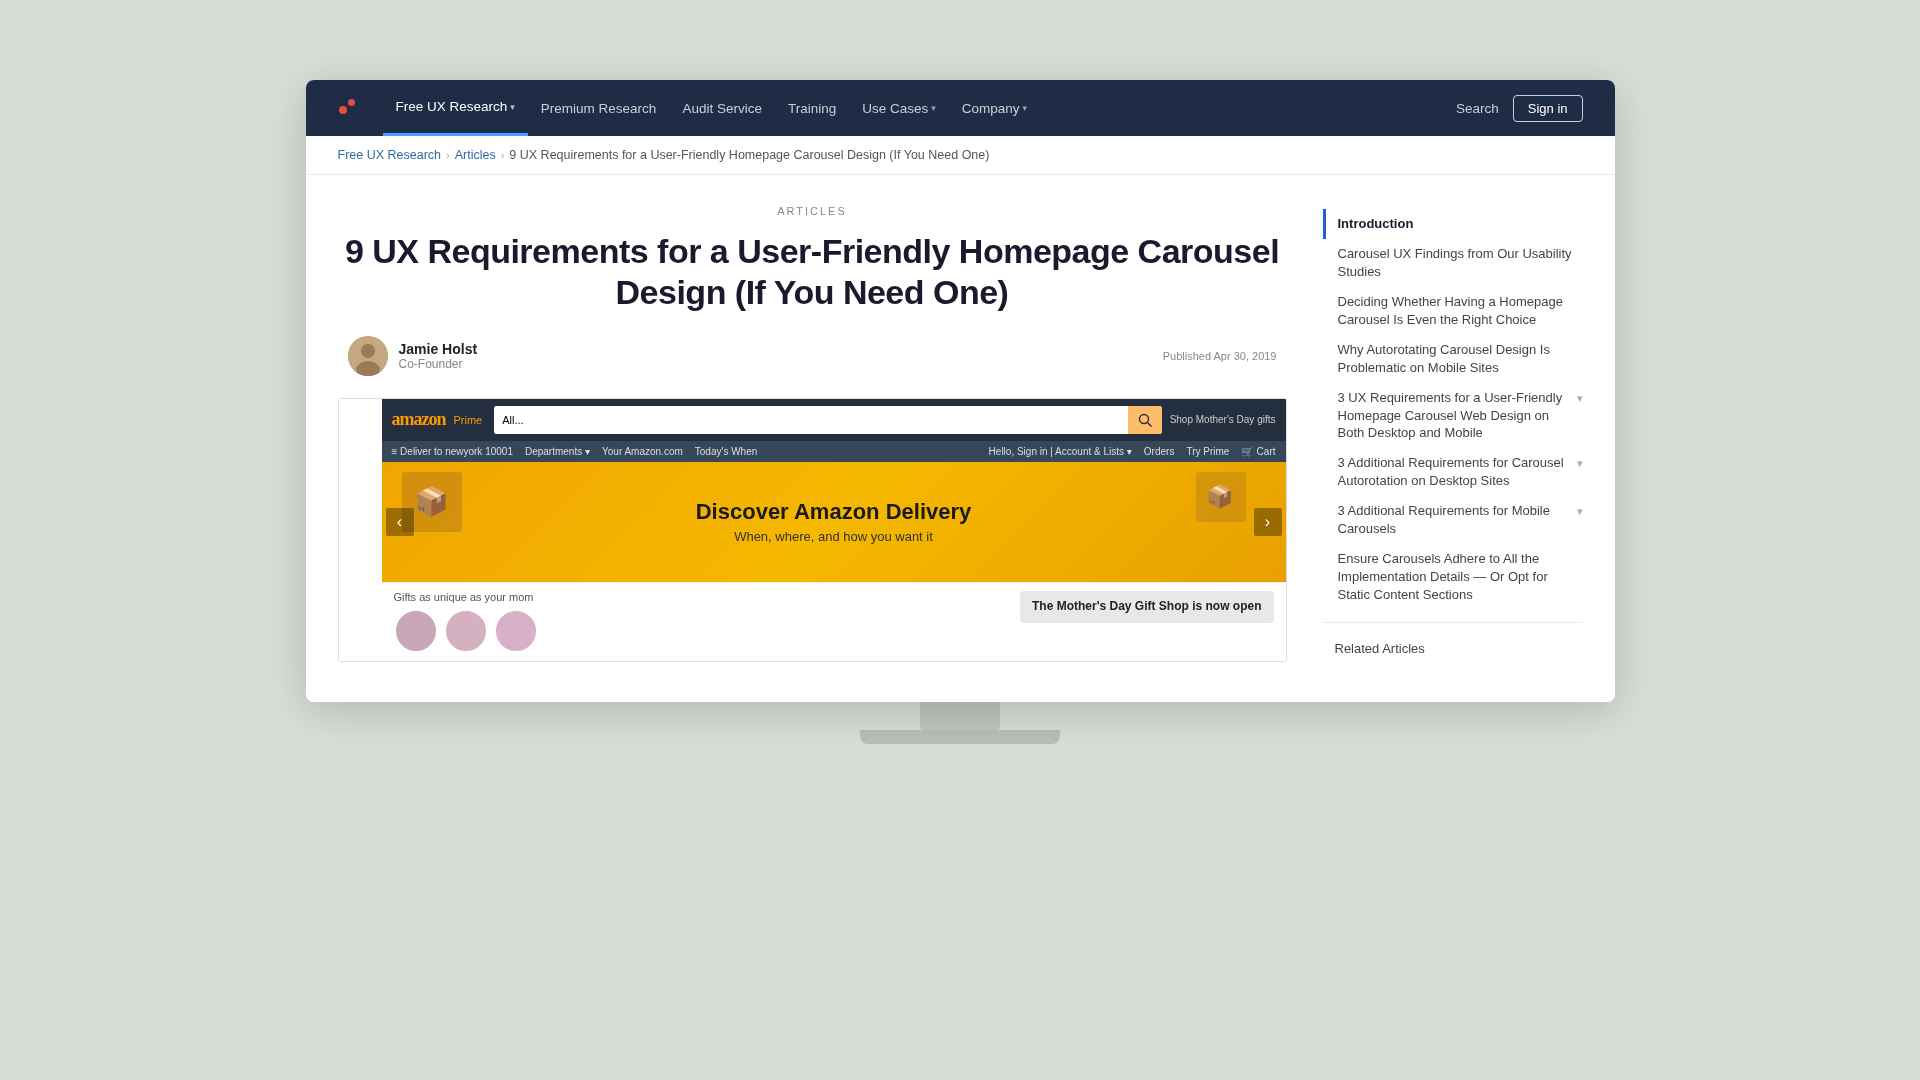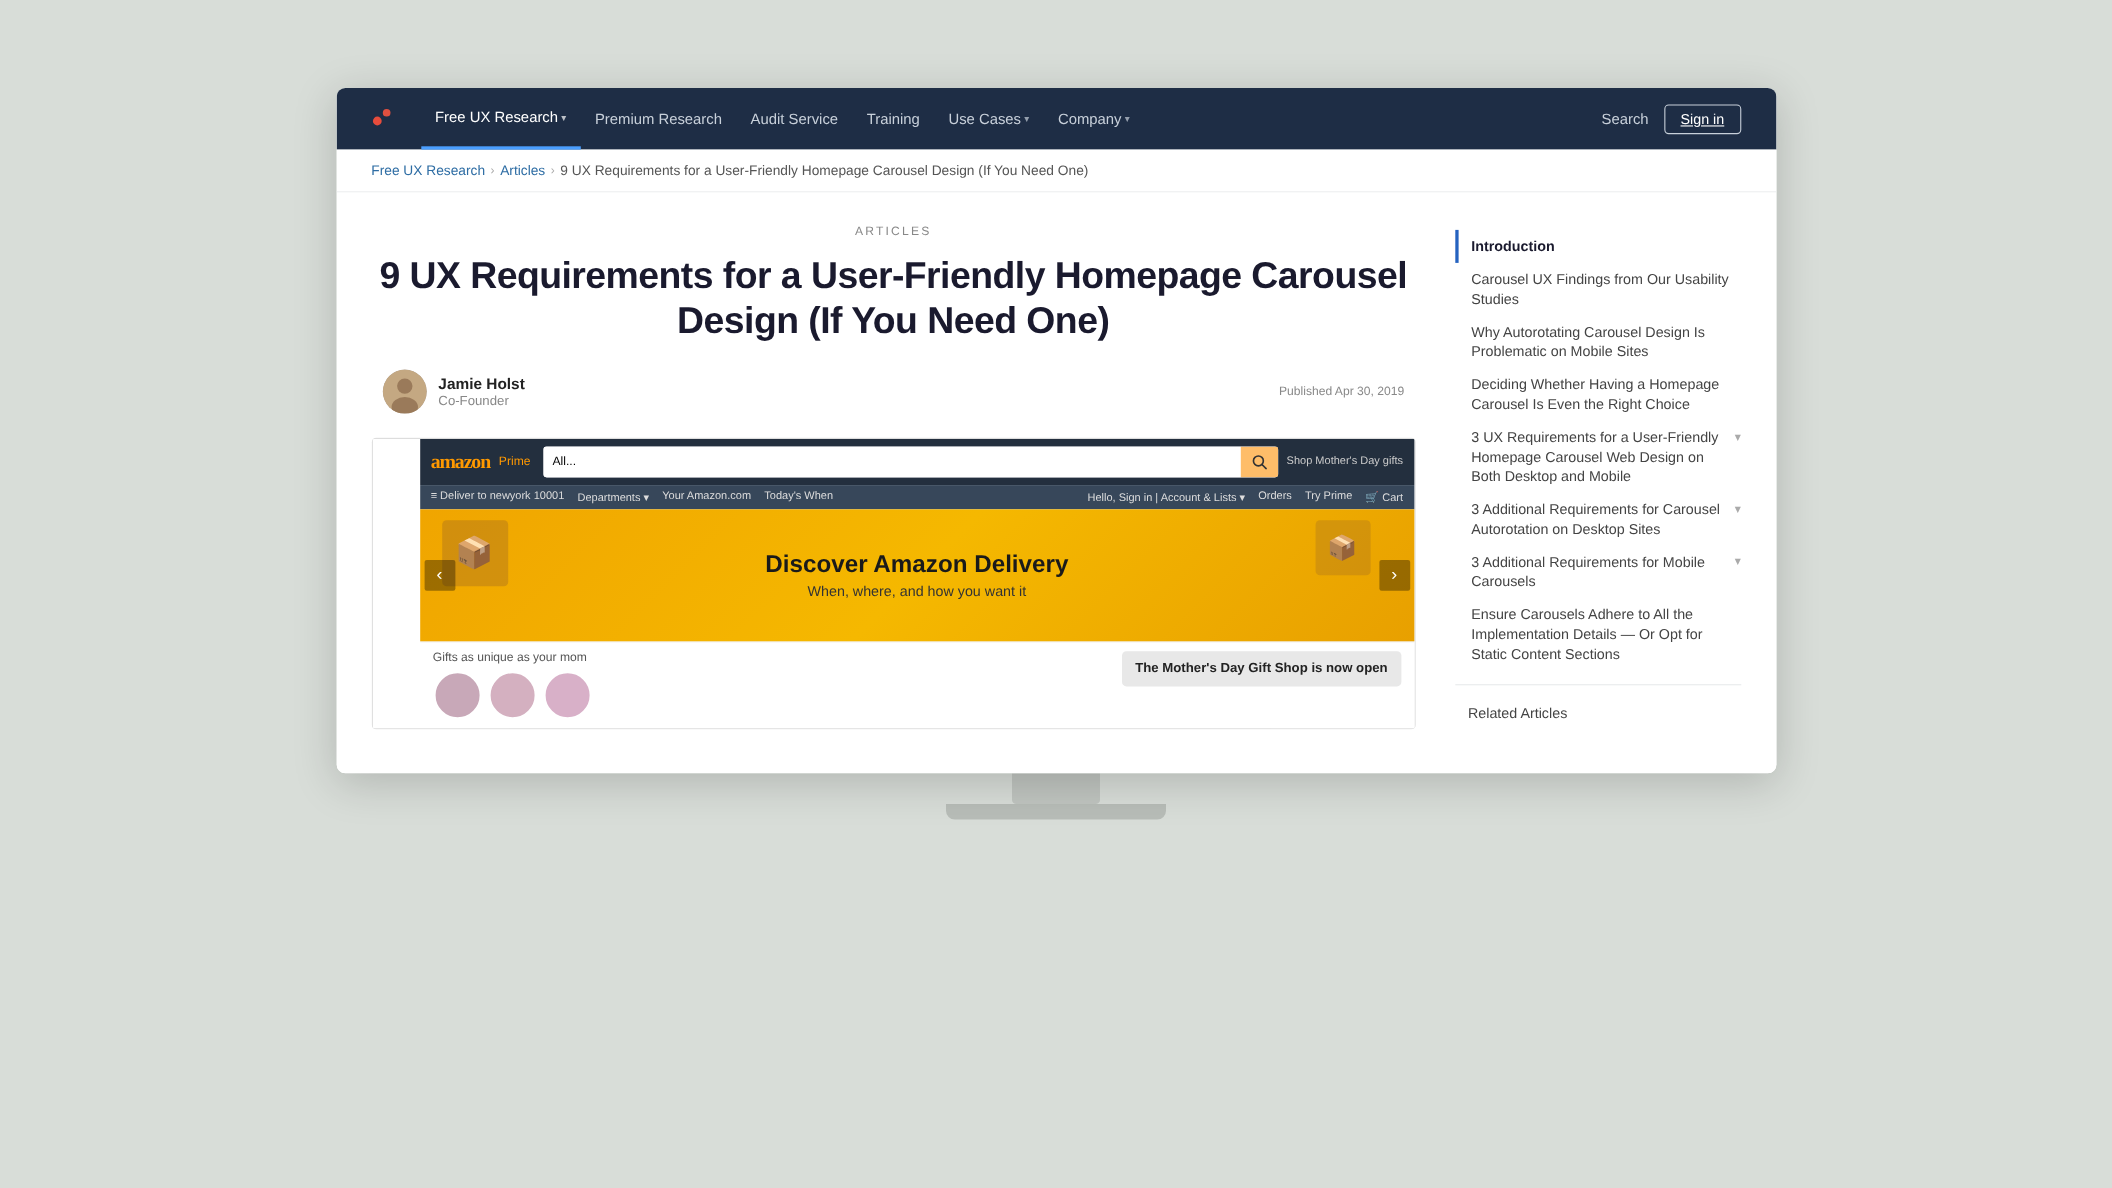--- a/index.html
+++ b/index.html
@@ -86,21 +86,20 @@
     }
     .nav-signin {
       border: 1.5px solid #c8d0da;
       color: #fff;
       background: transparent;
       border-radius: 4px;
       padding: 5px 14px;
       font-size: 13px;
       cursor: pointer;
       white-space: nowrap;
-      text-decoration: underline;
     }
     
     .breadcrumb-bar {
       background: #fff;
       padding: 12px 32px;
       border-bottom: 1px solid #e8eaec;
       font-size: 12.5px;
       color: #555;
       display: flex;
       align-items: center;
@@ -548,24 +547,24 @@
       </div>
 
       <div class="sidebar-toc">
         <div class="toc-item active">
           <span>Introduction</span>
         </div>
         <div class="toc-item">
           <span>Carousel UX Findings from Our Usability Studies</span>
         </div>
         <div class="toc-item">
+          <span>Deciding Whether Having a Homepage Carousel Is Even the Right Choice</span>
+        </div>
+        <div class="toc-item">
           <span>Why Autorotating Carousel Design Is Problematic on Mobile Sites</span>
-        </div>
-        <div class="toc-item">
-          <span>Deciding Whether Having a Homepage Carousel Is Even the Right Choice</span>
         </div>
         <div class="toc-item">
           <span>3 UX Requirements for a User-Friendly Homepage Carousel Web Design on Both Desktop and Mobile</span>
           <span class="toc-chevron">▾</span>
         </div>
         <div class="toc-item">
           <span>3 Additional Requirements for Carousel Autorotation on Desktop Sites</span>
           <span class="toc-chevron">▾</span>
         </div>
         <div class="toc-item">

